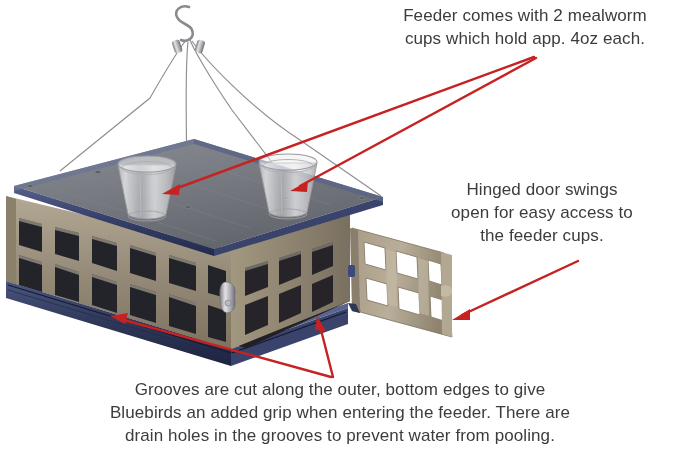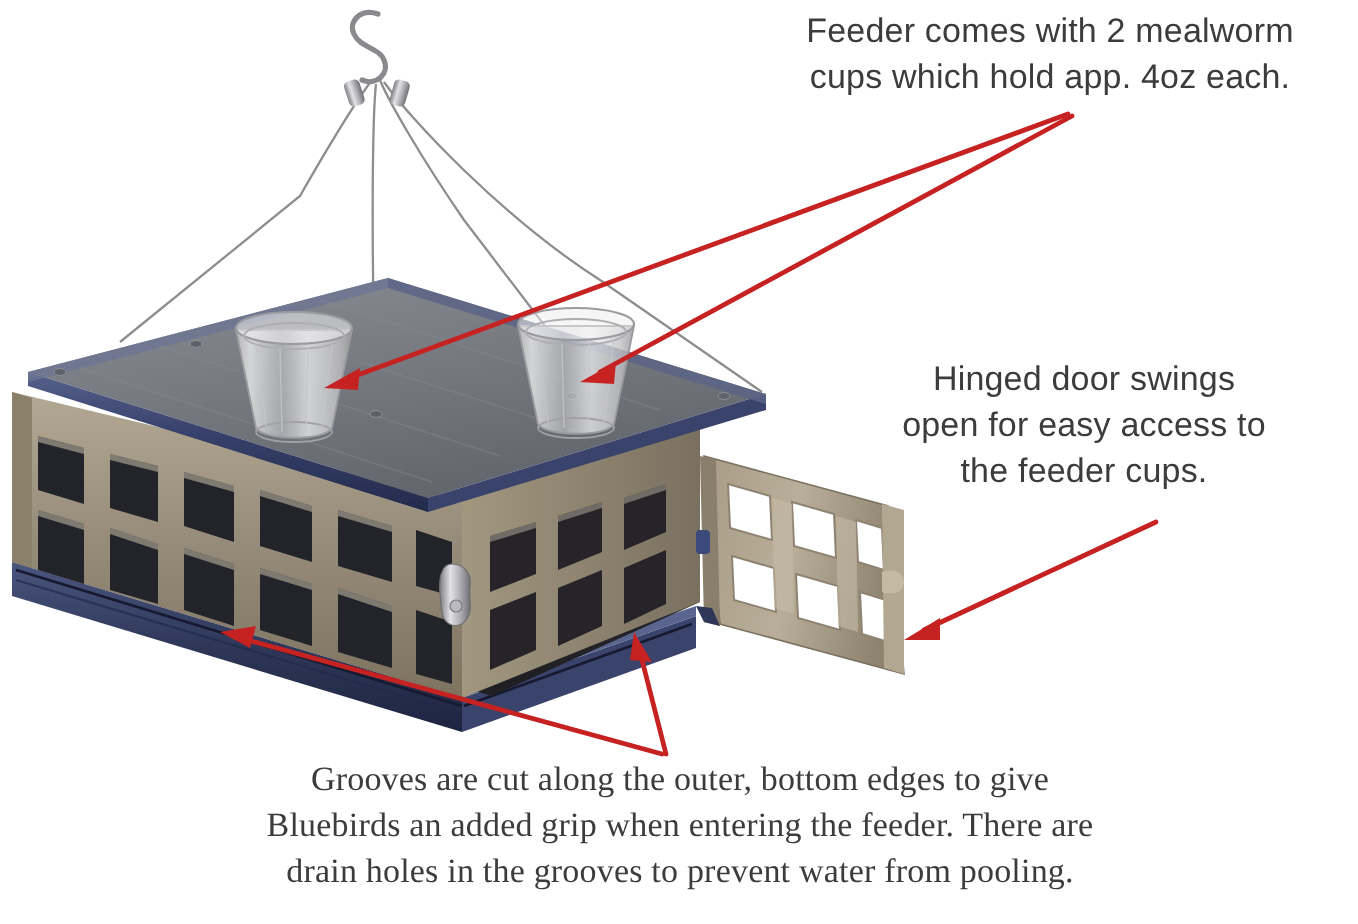--- a/index.html
+++ b/index.html
@@ -4,21 +4,21 @@
 <style>
   html,body{margin:0;padding:0;background:#ffffff;}
   body{width:679px;height:462px;overflow:hidden;
        font-family:"Liberation Sans","DejaVu Sans",sans-serif;}
   #stage{position:relative;width:558px;height:462px;background:#fff;}
 
   .ann{position:absolute;color:#3c3c3c;font-size:17px;line-height:23px;
        letter-spacing:.1px;white-space:pre-line;}
   #ann-cups{left:372px;top:4px;width:306px;text-align:center;}
   #ann-door{left:424px;top:178px;width:236px;text-align:center;}
-  #ann-grooves{left:48px;top:378px;width:584px;text-align:center;font-family:Liberation Serif, serif;}
+  #ann-grooves{left:48px;top:378px;width:584px;text-align:center;}
 
   #art{position:absolute;left:0;top:0;width:679px;height:462px;}
   #art svg{display:block;}
 </style>
 </head>
 <body>
 
 <div id="stage">
 
   <div id="art">

